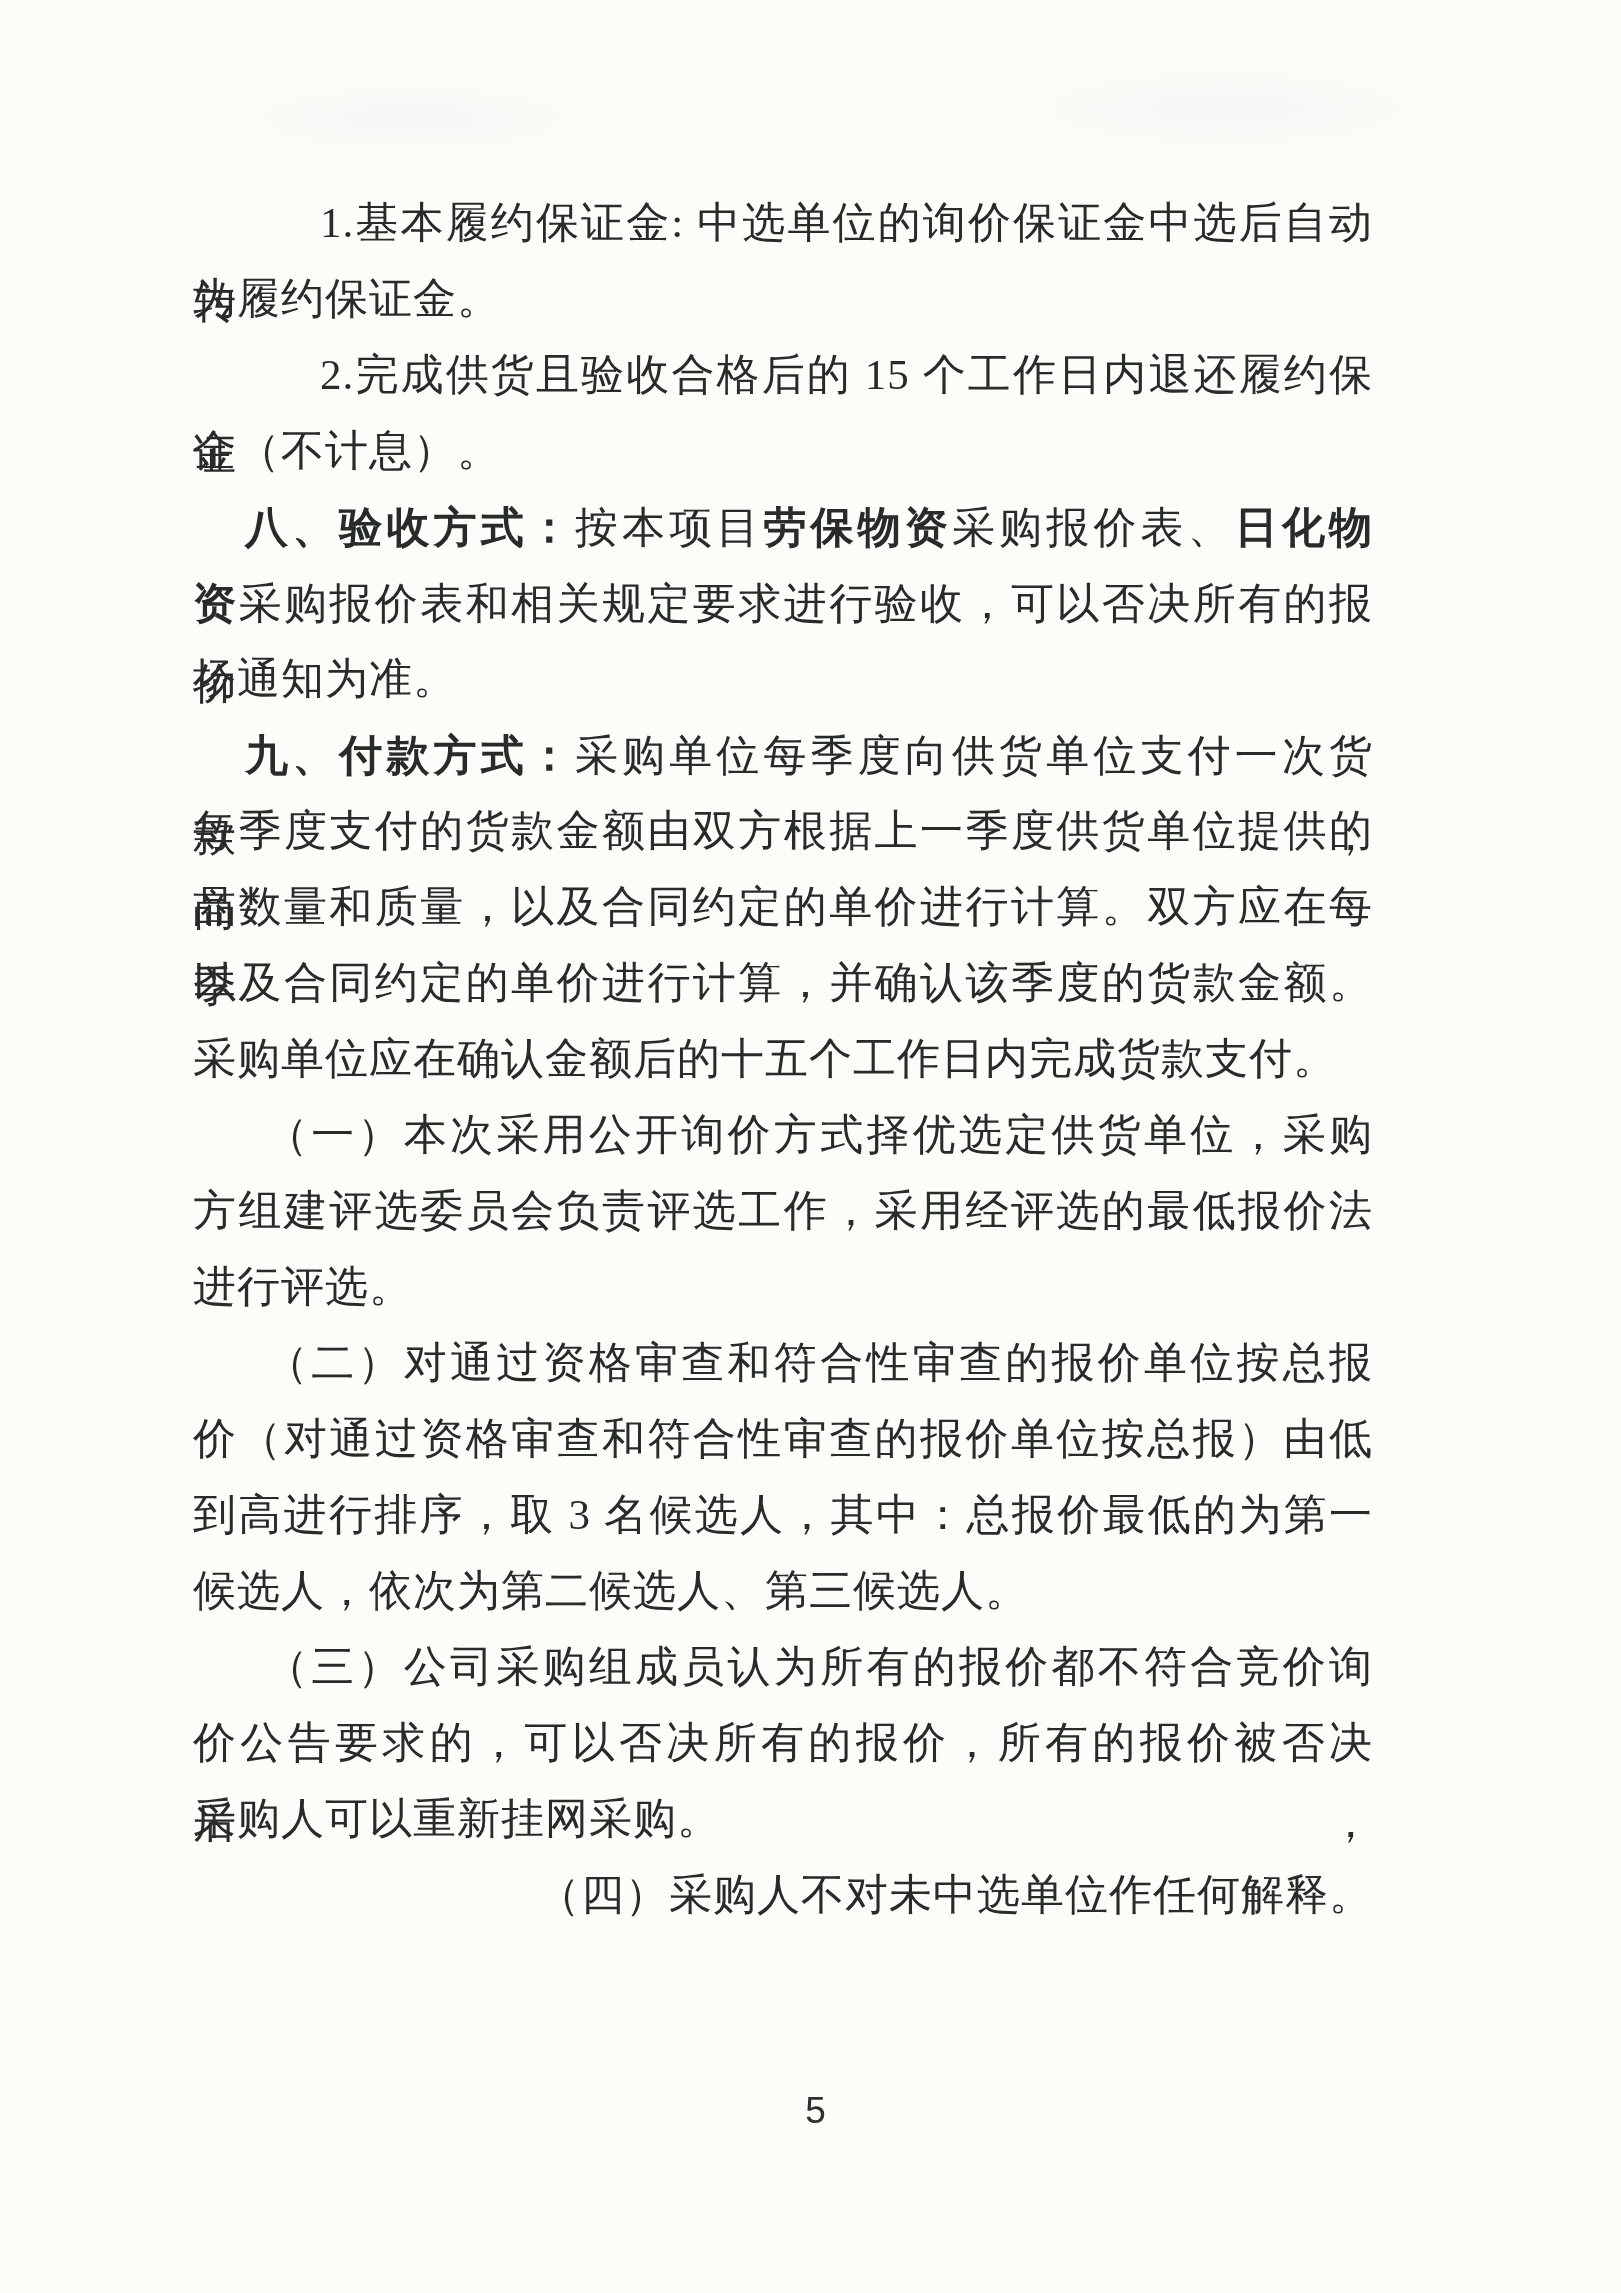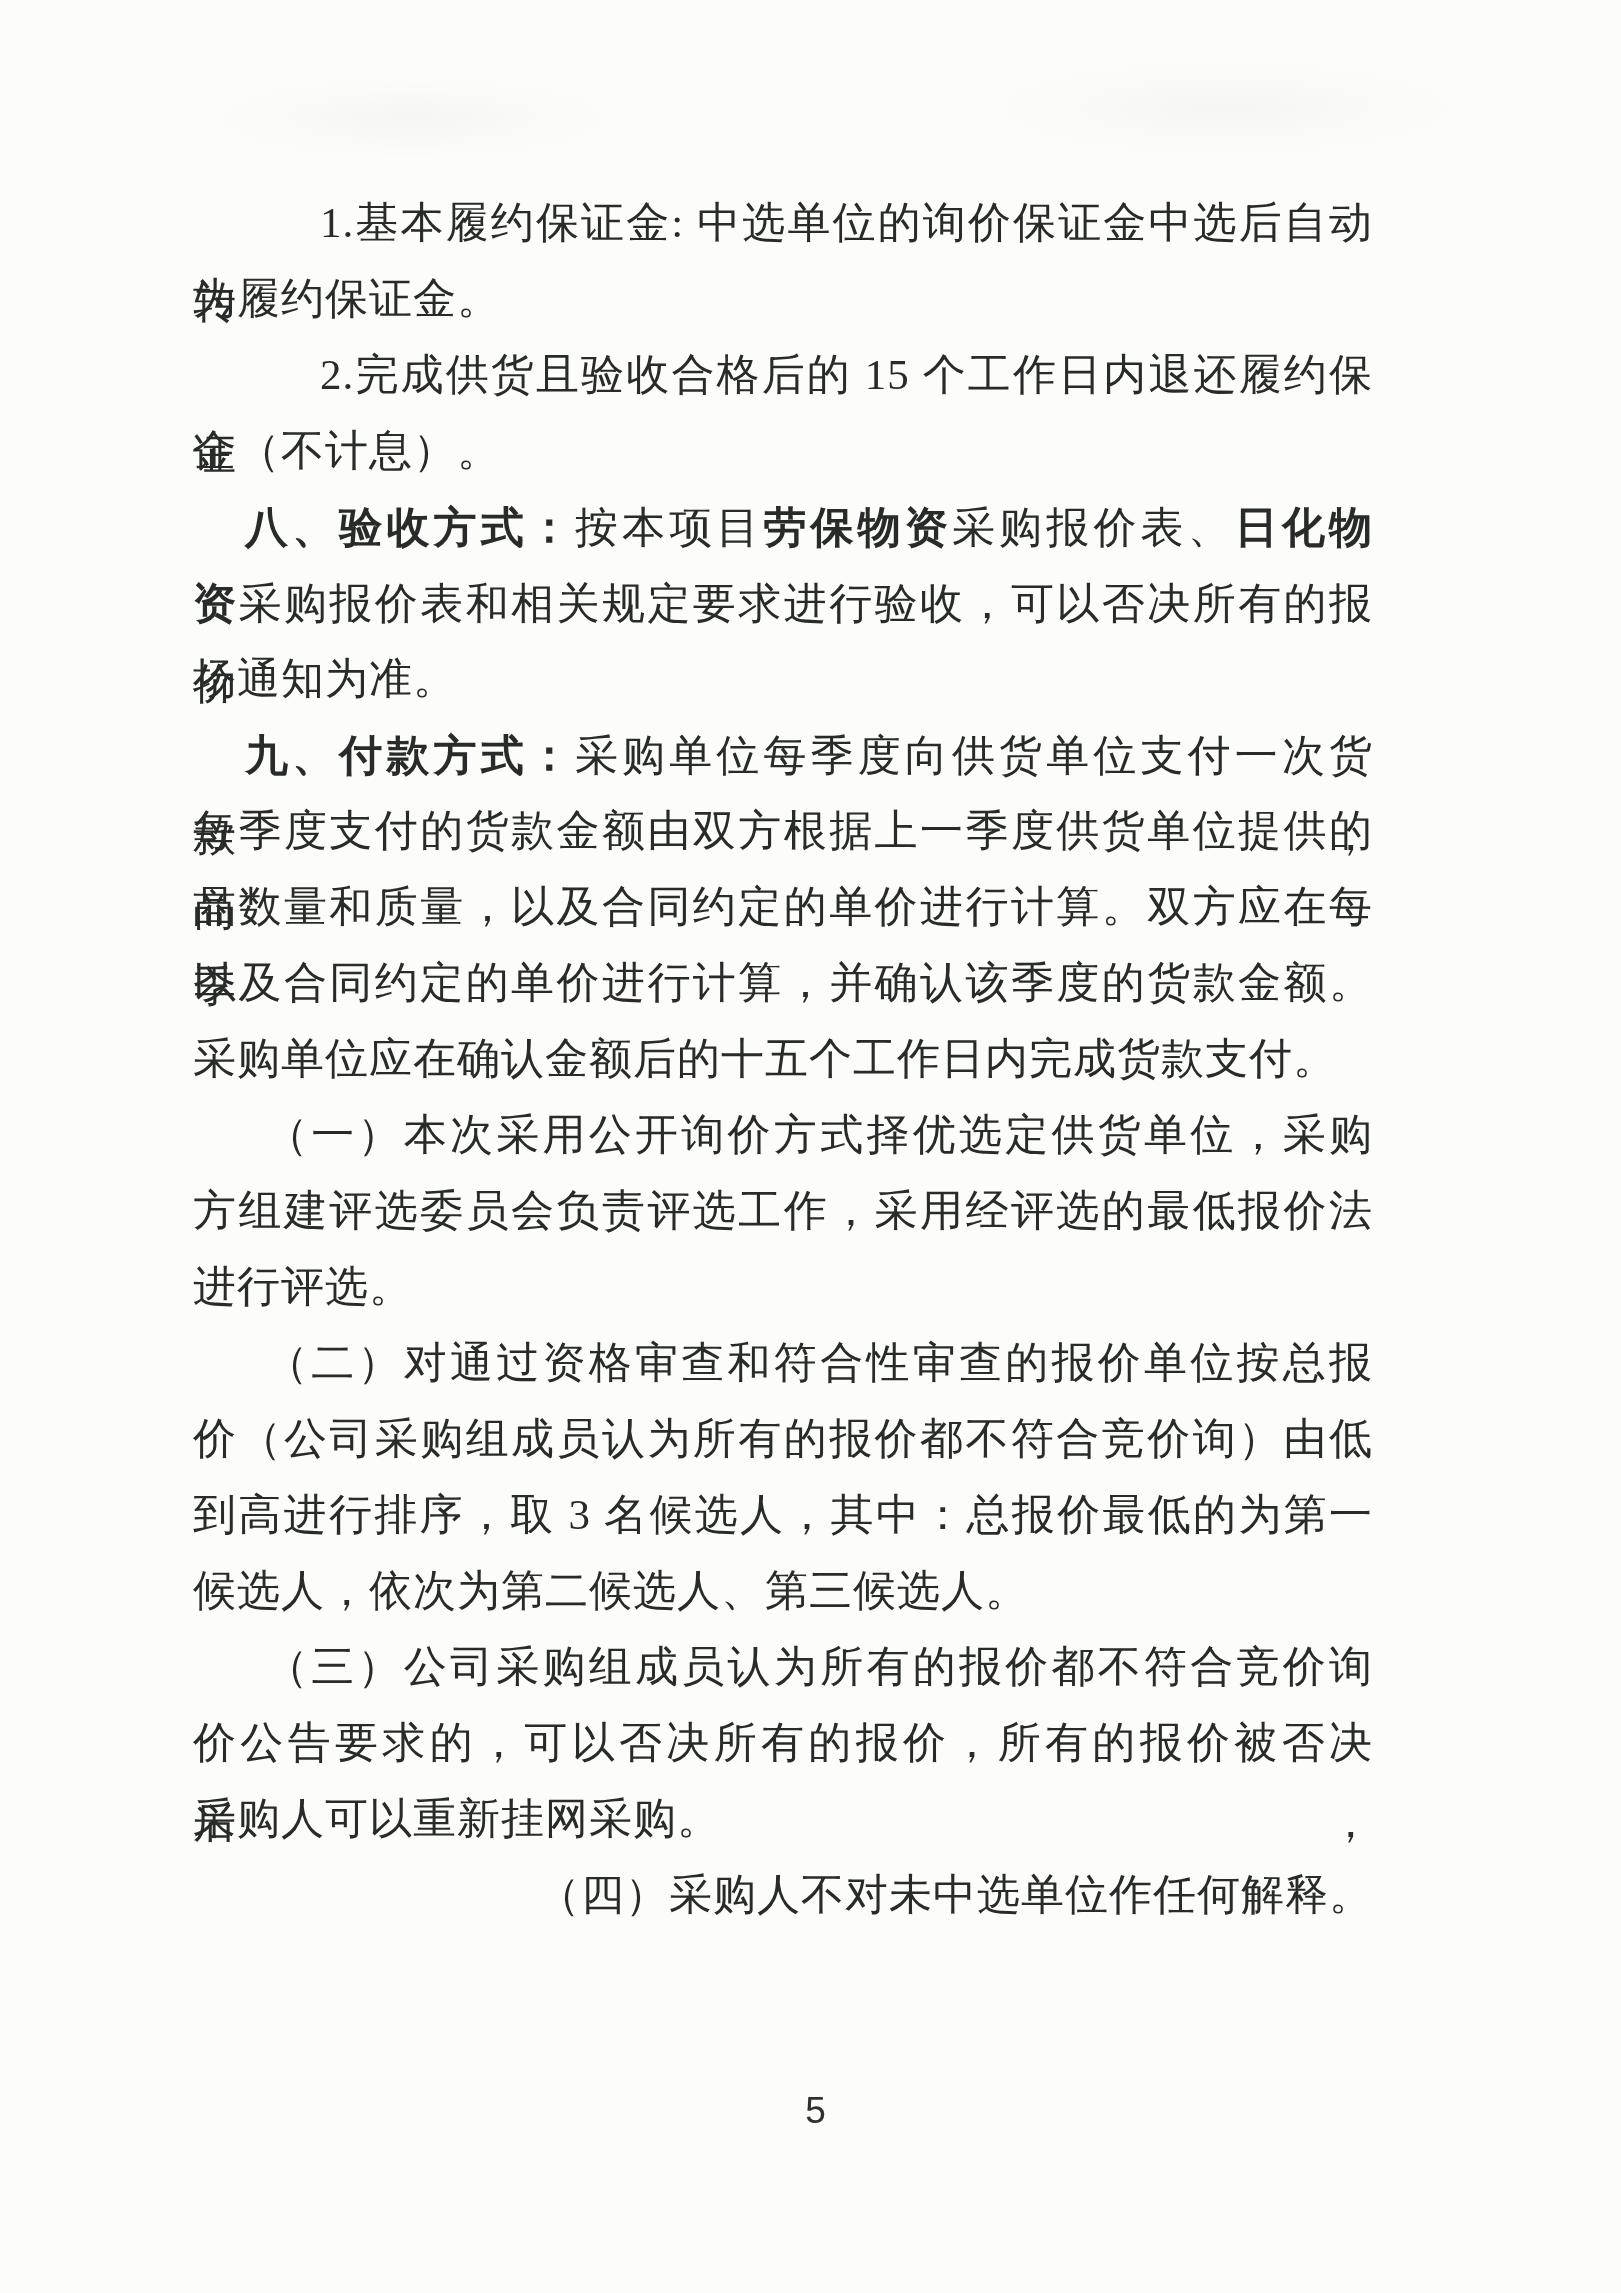--- a/index.html
+++ b/index.html
@@ -75,21 +75,21 @@
       <div class="line" style="text-indent: 0px;"><span class="seg">场通知为准。</span></div>
       <div class="line j" style="text-indent: 52px;"><span class="seg b">九、付款方式：</span><span class="seg">采购单位每季度向供货单位支付一次货款，</span></div>
       <div class="line j" style="text-indent: 0px;"><span class="seg">每季度支付的货款金额由双方根据上一季度供货单位提供的商</span></div>
       <div class="line j" style="text-indent: 0px;"><span class="seg">品数量和质量，以及合同约定的单价进行计算。双方应在每季</span></div>
       <div class="line j" style="text-indent: 0px;"><span class="seg">以及合同约定的单价进行计算，并确认该季度的货款金额。</span></div>
       <div class="line" style="text-indent: 0px;"><span class="seg">采购单位应在确认金额后的十五个工作日内完成货款支付。</span></div>
       <div class="line j" style="text-indent: 72px;"><span class="seg">（一）本次采用公开询价方式择优选定供货单位，采购</span></div>
       <div class="line j" style="text-indent: 0px;"><span class="seg">方组建评选委员会负责评选工作，采用经评选的最低报价法</span></div>
       <div class="line" style="text-indent: 0px;"><span class="seg">进行评选。</span></div>
       <div class="line j" style="text-indent: 72px;"><span class="seg">（二）对通过资格审查和符合性审查的报价单位按总报</span></div>
-      <div class="line j" style="text-indent: 0px;"><span class="seg">价（公司采购组成员认为所有的报价都不符合竞价询）由低</span></div>
+      <div class="line j" style="text-indent: 0px;"><span class="seg">价（对通过资格审查和符合性审查的报价单位按总报）由低</span></div>
       <div class="line j" style="text-indent: 0px;"><span class="seg">到高进行排序，取 3 名候选人，其中：总报价最低的为第一</span></div>
       <div class="line" style="text-indent: 0px;"><span class="seg">候选人，依次为第二候选人、第三候选人。</span></div>
       <div class="line j" style="text-indent: 72px;"><span class="seg">（三）公司采购组成员认为所有的报价都不符合竞价询</span></div>
       <div class="line j" style="text-indent: 0px;"><span class="seg">价公告要求的，可以否决所有的报价，所有的报价被否决后，</span></div>
       <div class="line" style="text-indent: 0px;"><span class="seg">采购人可以重新挂网采购。</span></div>
       <div class="line" style="text-indent: 72px; text-align: right;"><span class="seg">（四）采购人不对未中选单位作任何解释。</span></div>
     </div>
   <div class="page-number">5</div>
 </div>
 

